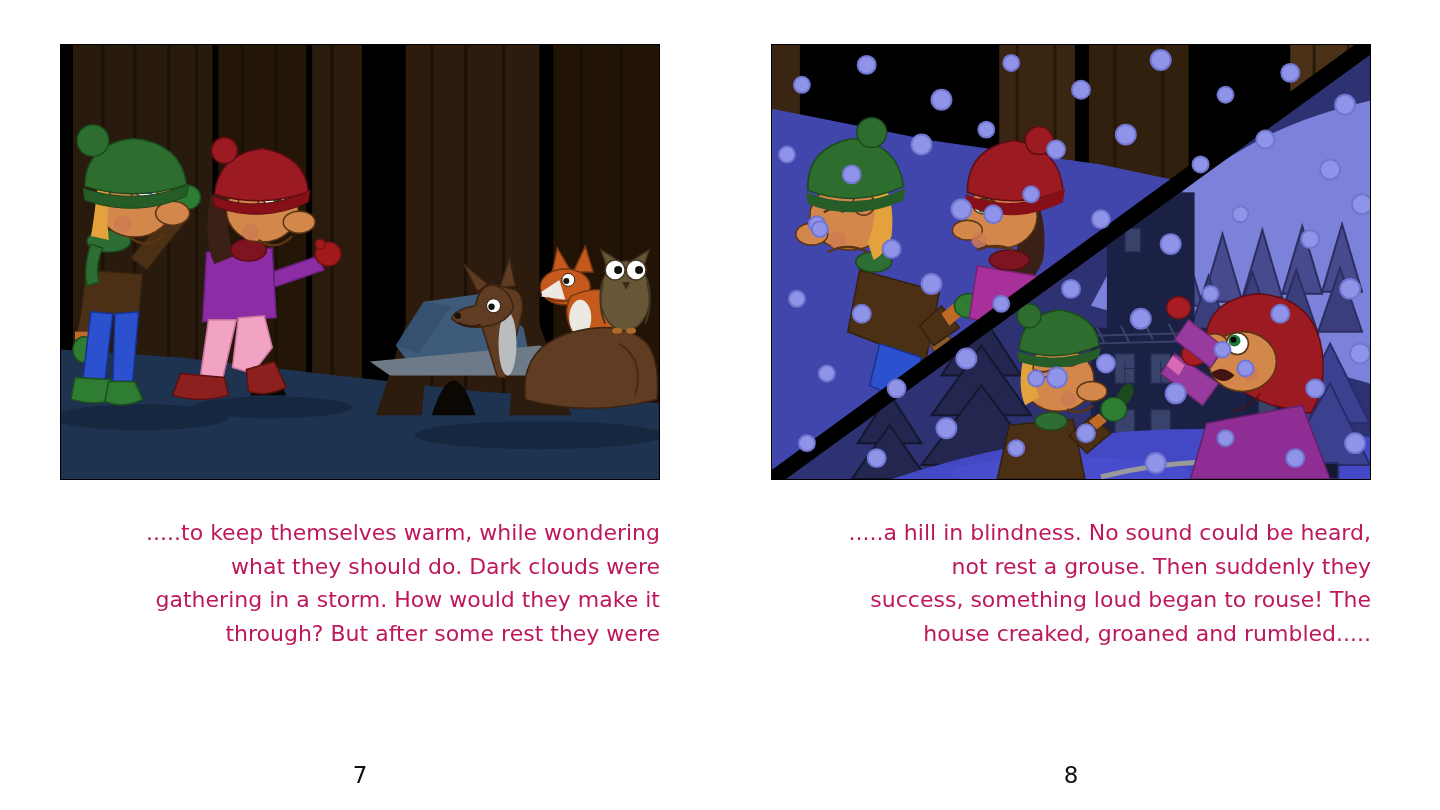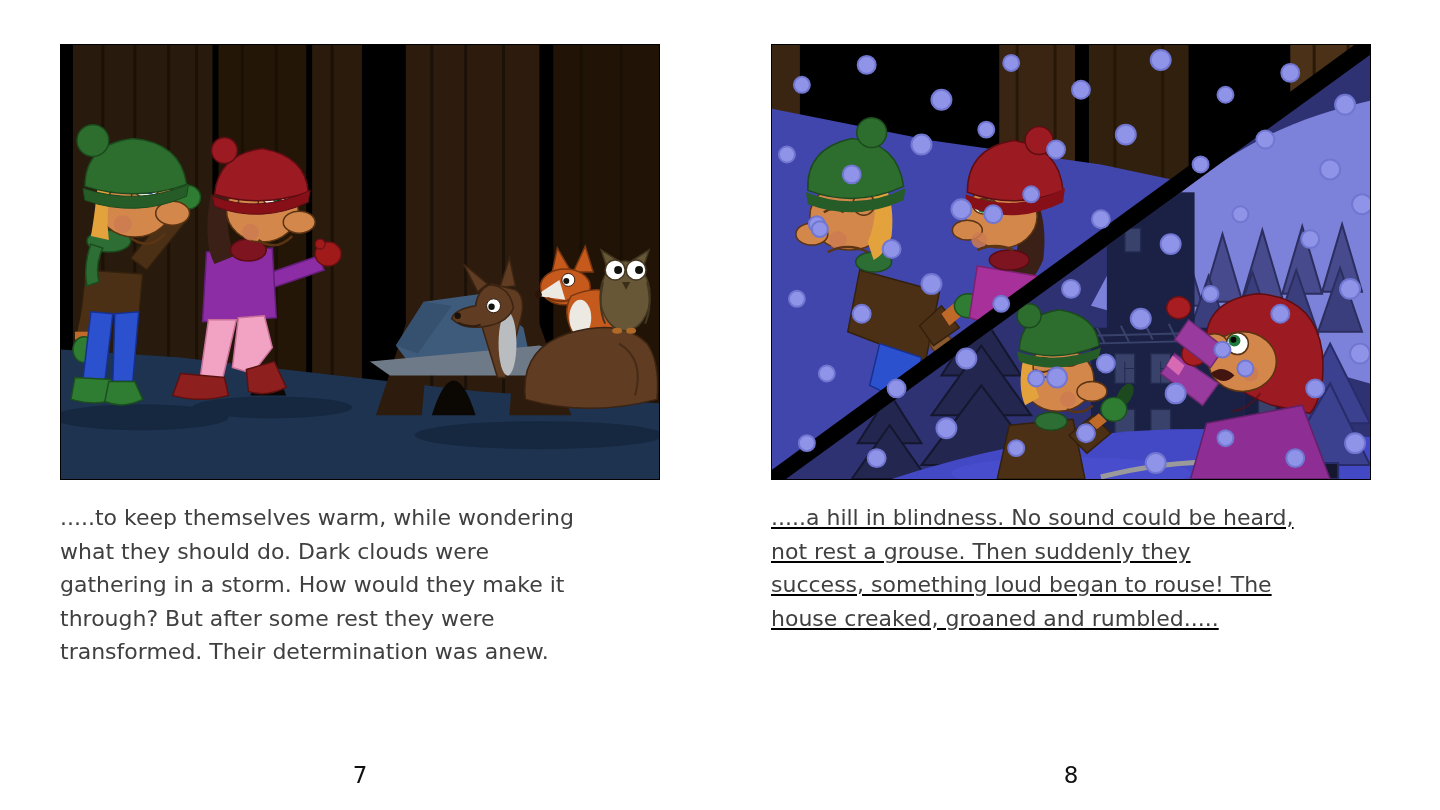--- a/index.html
+++ b/index.html
@@ -3,28 +3,28 @@
 <meta charset="utf-8">
 <style>
   html,body{margin:0;padding:0;}
   body{
     width:1440px;height:810px;position:relative;overflow:hidden;
     background:#ffffff;
     font-family:"DejaVu Sans","Liberation Sans",sans-serif;
   }
   .page{position:absolute;top:44px;width:600px;height:760px;}
   .page-left{left:60px;}
-  .page-right{left:771px;text-decoration:underline;}
+  .page-right{left:771px;}
   .illustration-frame{
     width:598px;height:434px;border:1px solid #000;background:#000;
   }
   .illustration-frame svg{display:block;width:598px;height:434px;}
   .story{
-    margin-top:21px;
-    font-size:22px;line-height:33.5px;color:#404040;
+    margin-top:36px;
+    font-size:22px;line-height:33.5px;color:#be185d;text-align:right;
   }
   .story .line{white-space:pre;}
   .pagenum{
     position:absolute;top:718px;left:0;width:100%;
     text-align:center;font-size:23px;color:#111;
   }
 </style>
 </head>
 <body>
 
@@ -165,21 +165,20 @@
         <path d="M152,152 Q200,170 250,146 L248,158 Q200,180 154,162 Z" fill="#871018" stroke="#5e0d13" stroke-width="1"></path>
         <circle cx="164" cy="106" r="13" fill="#9c1a22" stroke="#5e0d13" stroke-width="1.5"></circle>
       </g>
     </svg>
   </div>
   <div class="story">
     <div class="line">.....to keep themselves warm, while wondering</div>
     <div class="line">what they should do. Dark clouds were</div>
     <div class="line">gathering in a storm. How would they make it</div>
     <div class="line">through? But after some rest they were</div>
-    <div class="line">transformed. Their determination was anew.</div>
   </div>
   <div class="pagenum">7</div>
 </div>
 
 <div class="page page-right">
   <div class="illustration-frame">
     <svg viewBox="0 0 600 436" preserveAspectRatio="none">
       <defs>
         <clipPath id="upperClip">
             <polygon points="0,0 594,0 0,432"></polygon>

